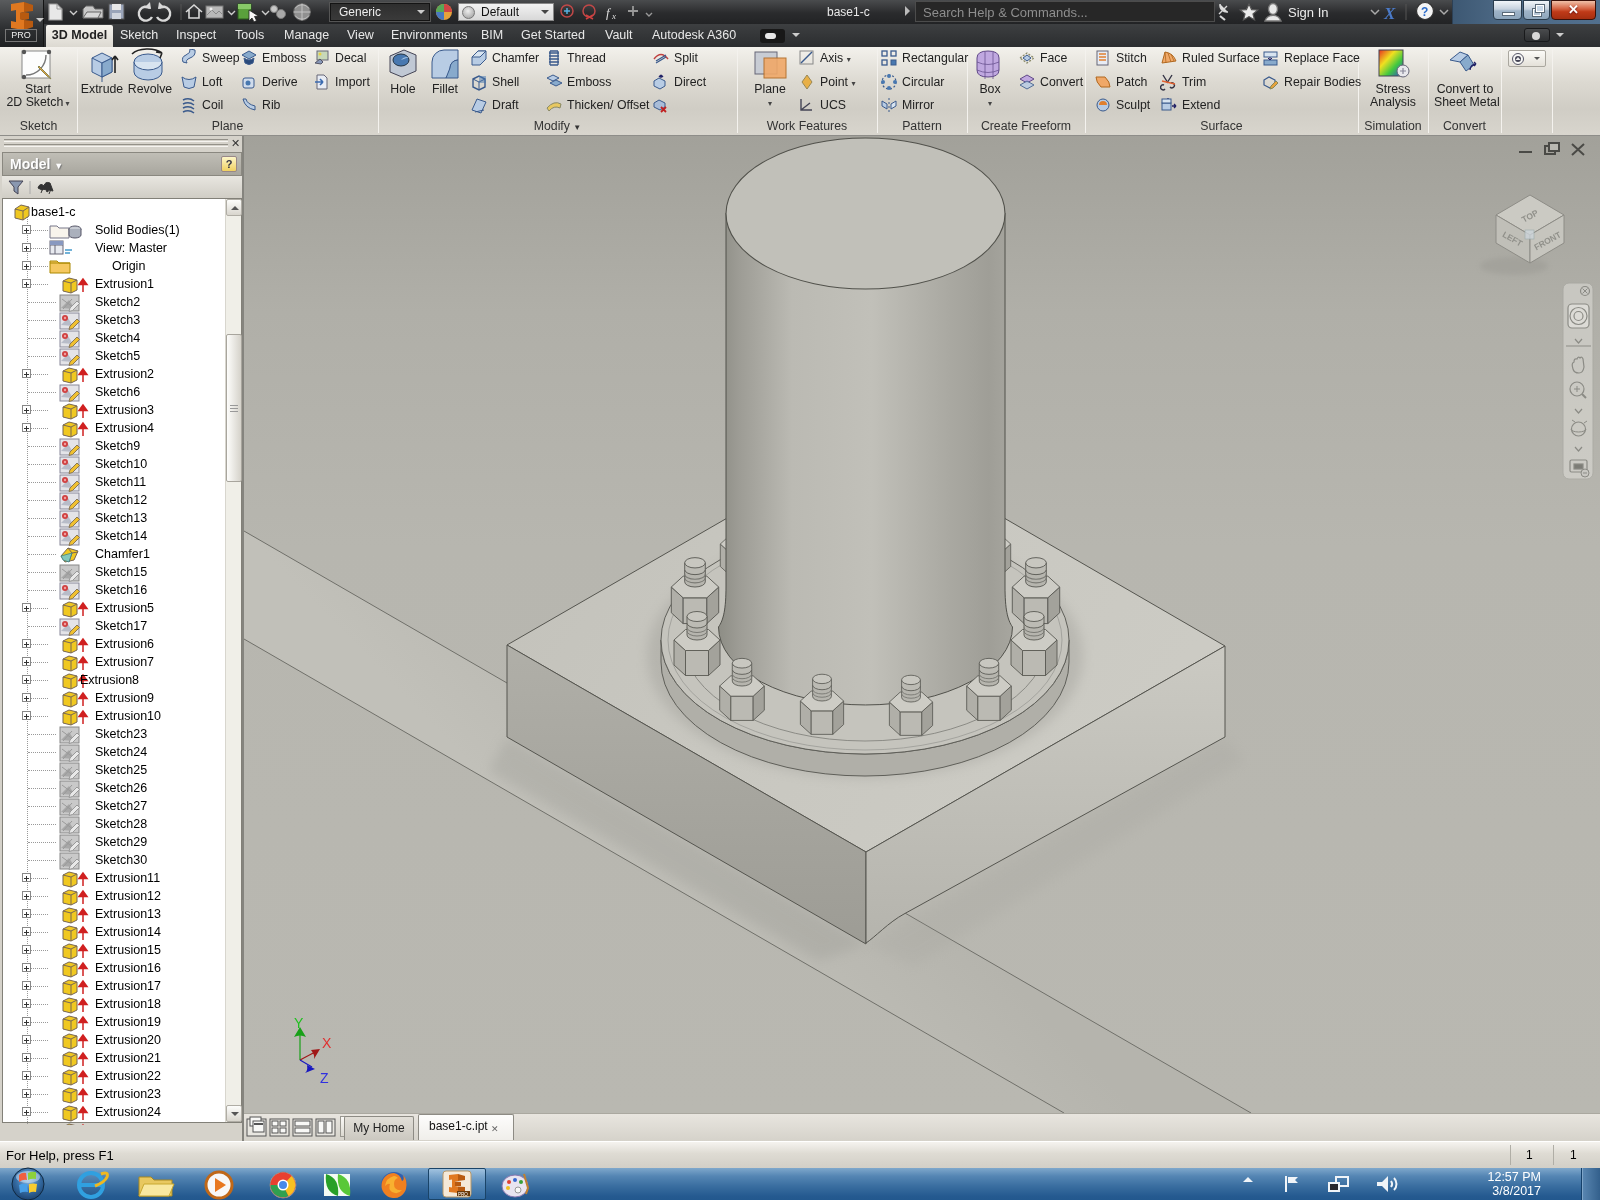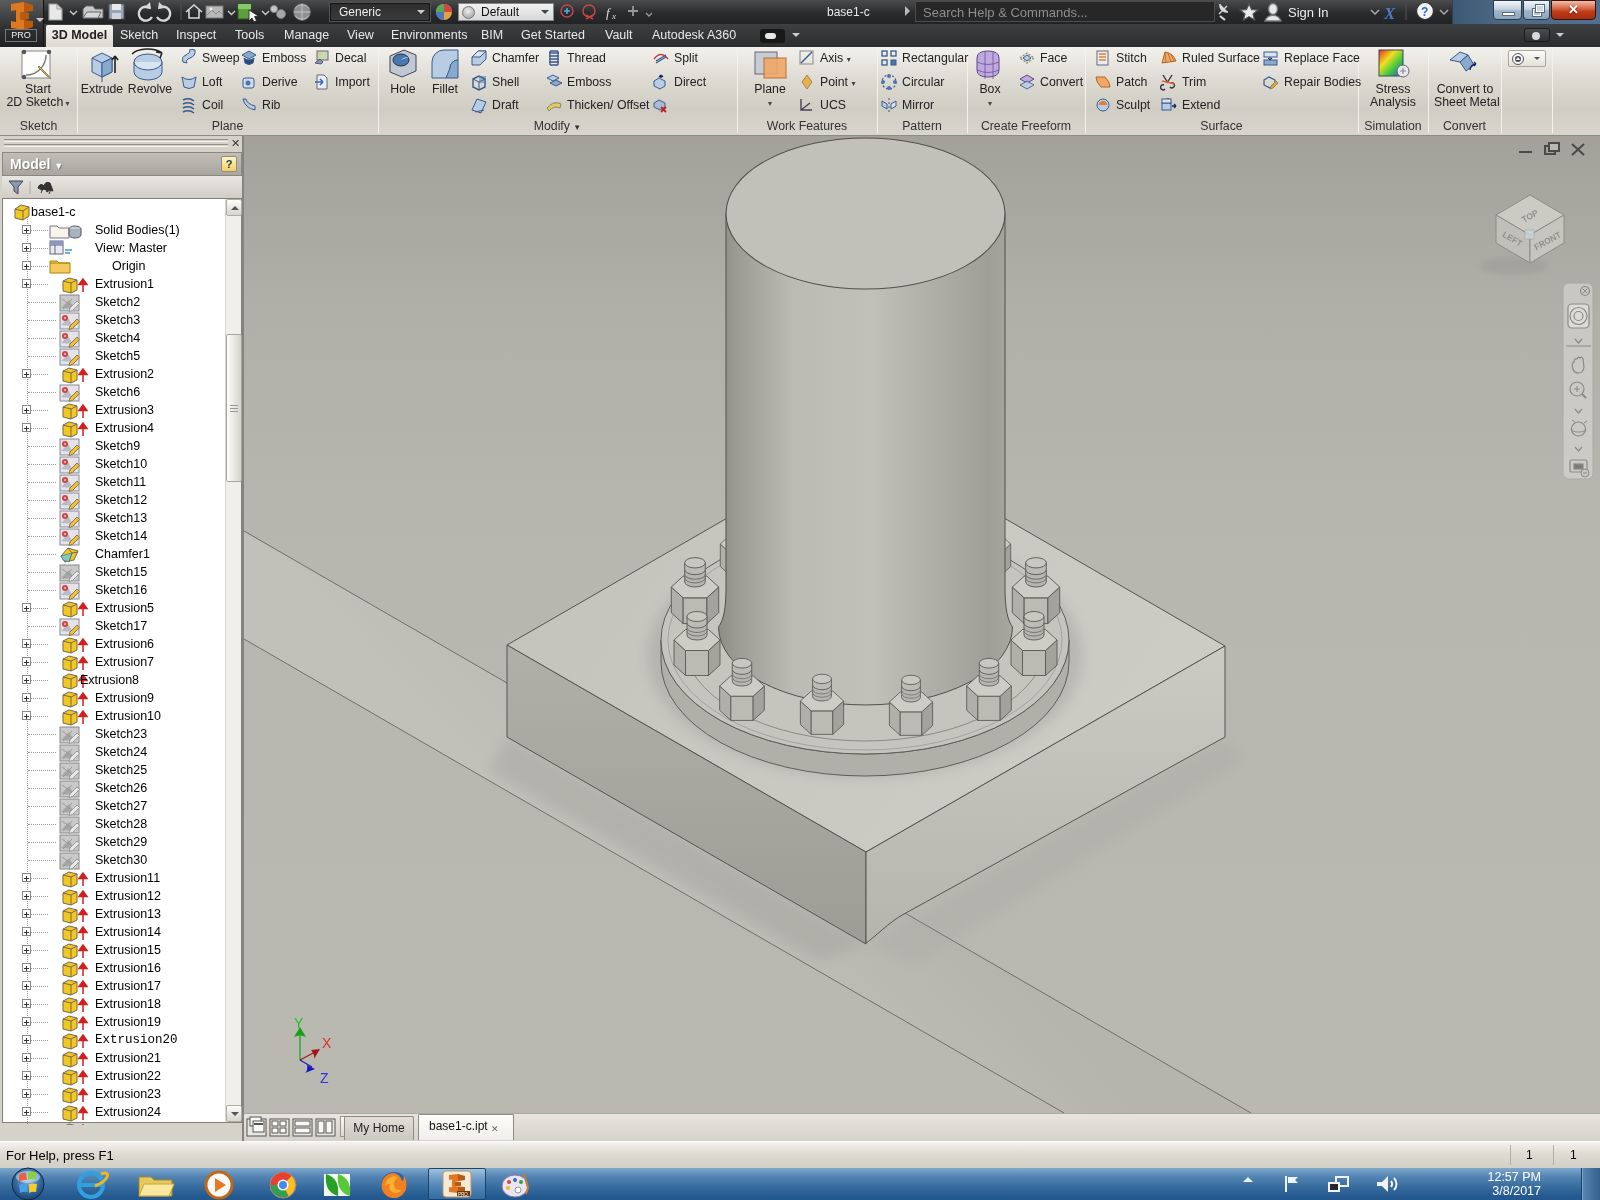--- a/index.html
+++ b/index.html
@@ -850,21 +850,21 @@
       <div class="trow" style="left:92px;top:814px;line-height:19px;">Extrusion19</div>
       <div class="abs" style="left:25px;top:841px;width:20px;height:1px;border-top:1px dotted #999;"></div>
       <div class="abs" style="left:19px;top:836px;width:9px;height:9px;background:#fff;border:1px solid #888;"></div>
       <div class="abs" style="left:21px;top:841px;width:5px;height:1px;background:#333;"></div>
       <div class="abs" style="left:23px;top:839px;width:1px;height:5px;background:#333;"></div>
       <svg class="abs" style="left:58px;top:832px" width="30" height="19">
             <path d="M2 6 l6 -3 l8 2 v10 l-6 3 l-8 -2 z" fill="#f0c820" stroke="#765"></path>
             <path d="M2 6 l8 2 l6 -3 m-6 3 v10" fill="none" stroke="#765"></path>
             <path d="M22 17 v-13 m0 0 l-4 5.5 h8 z" fill="#d02020" stroke="#d02020" stroke-width="1.5"></path>
           </svg>
-      <div class="trow" style="left:92px;top:832px;line-height:19px;font-family:Liberation Mono, monospace;">Extrusion20</div>
+      <div class="trow" style="left:92px;top:832px;line-height:19px;">Extrusion20</div>
       <div class="abs" style="left:25px;top:859px;width:20px;height:1px;border-top:1px dotted #999;"></div>
       <div class="abs" style="left:19px;top:854px;width:9px;height:9px;background:#fff;border:1px solid #888;"></div>
       <div class="abs" style="left:21px;top:859px;width:5px;height:1px;background:#333;"></div>
       <div class="abs" style="left:23px;top:857px;width:1px;height:5px;background:#333;"></div>
       <svg class="abs" style="left:58px;top:850px" width="30" height="19">
             <path d="M2 6 l6 -3 l8 2 v10 l-6 3 l-8 -2 z" fill="#f0c820" stroke="#765"></path>
             <path d="M2 6 l8 2 l6 -3 m-6 3 v10" fill="none" stroke="#765"></path>
             <path d="M22 17 v-13 m0 0 l-4 5.5 h8 z" fill="#d02020" stroke="#d02020" stroke-width="1.5"></path>
           </svg>
       <div class="trow" style="left:92px;top:850px;line-height:19px;">Extrusion21</div>

